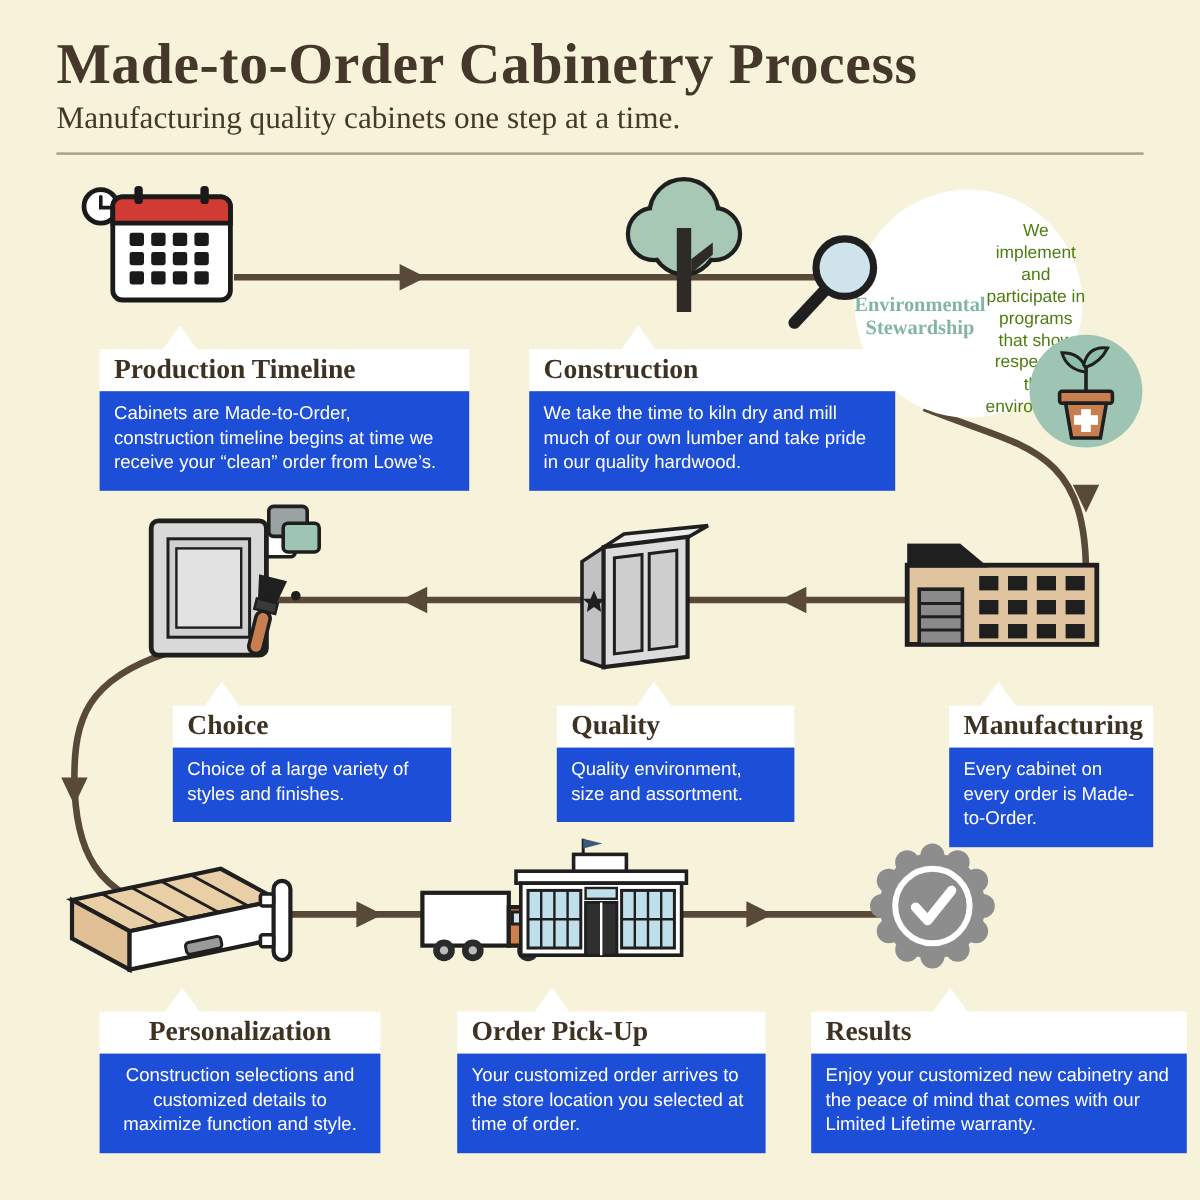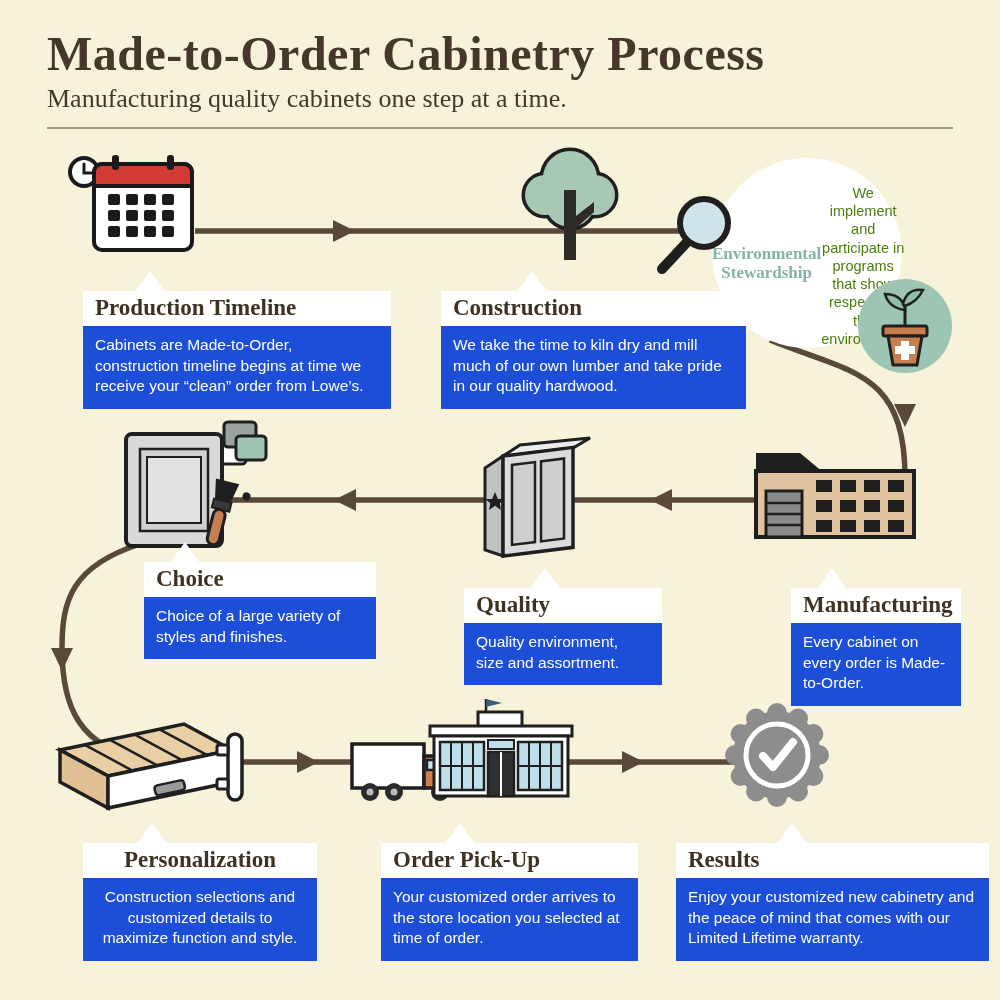--- a/index.html
+++ b/index.html
@@ -275,21 +275,21 @@
     <div class="step-title">Production Timeline</div>
     <div class="step-body">Cabinets are Made-to-Order, construction timeline begins at time we receive your “clean” order from Lowe’s.</div>
   </div>
 
   <div class="step" style="left:405px;top:291px;width:305px;">
     <div class="pointer" style="left:112px;"></div>
     <div class="step-title">Construction</div>
     <div class="step-body">We take the time to kiln dry and mill much of our own lumber and take pride in our quality hardwood.</div>
   </div>
 
-  <div class="step" style="left:108px;top:562px;width:232px;">
+  <div class="step" style="left:108px;top:588px;width:232px;">
     <div class="pointer" style="left:62px;"></div>
     <div class="step-title">Choice</div>
     <div class="step-body">Choice of a large variety of styles and finishes.</div>
   </div>
 
   <div class="step" style="left:428px;top:588px;width:198px;">
     <div class="pointer" style="left:102px;"></div>
     <div class="step-title">Quality</div>
     <div class="step-body">Quality environment, size and assortment.</div>
   </div>

